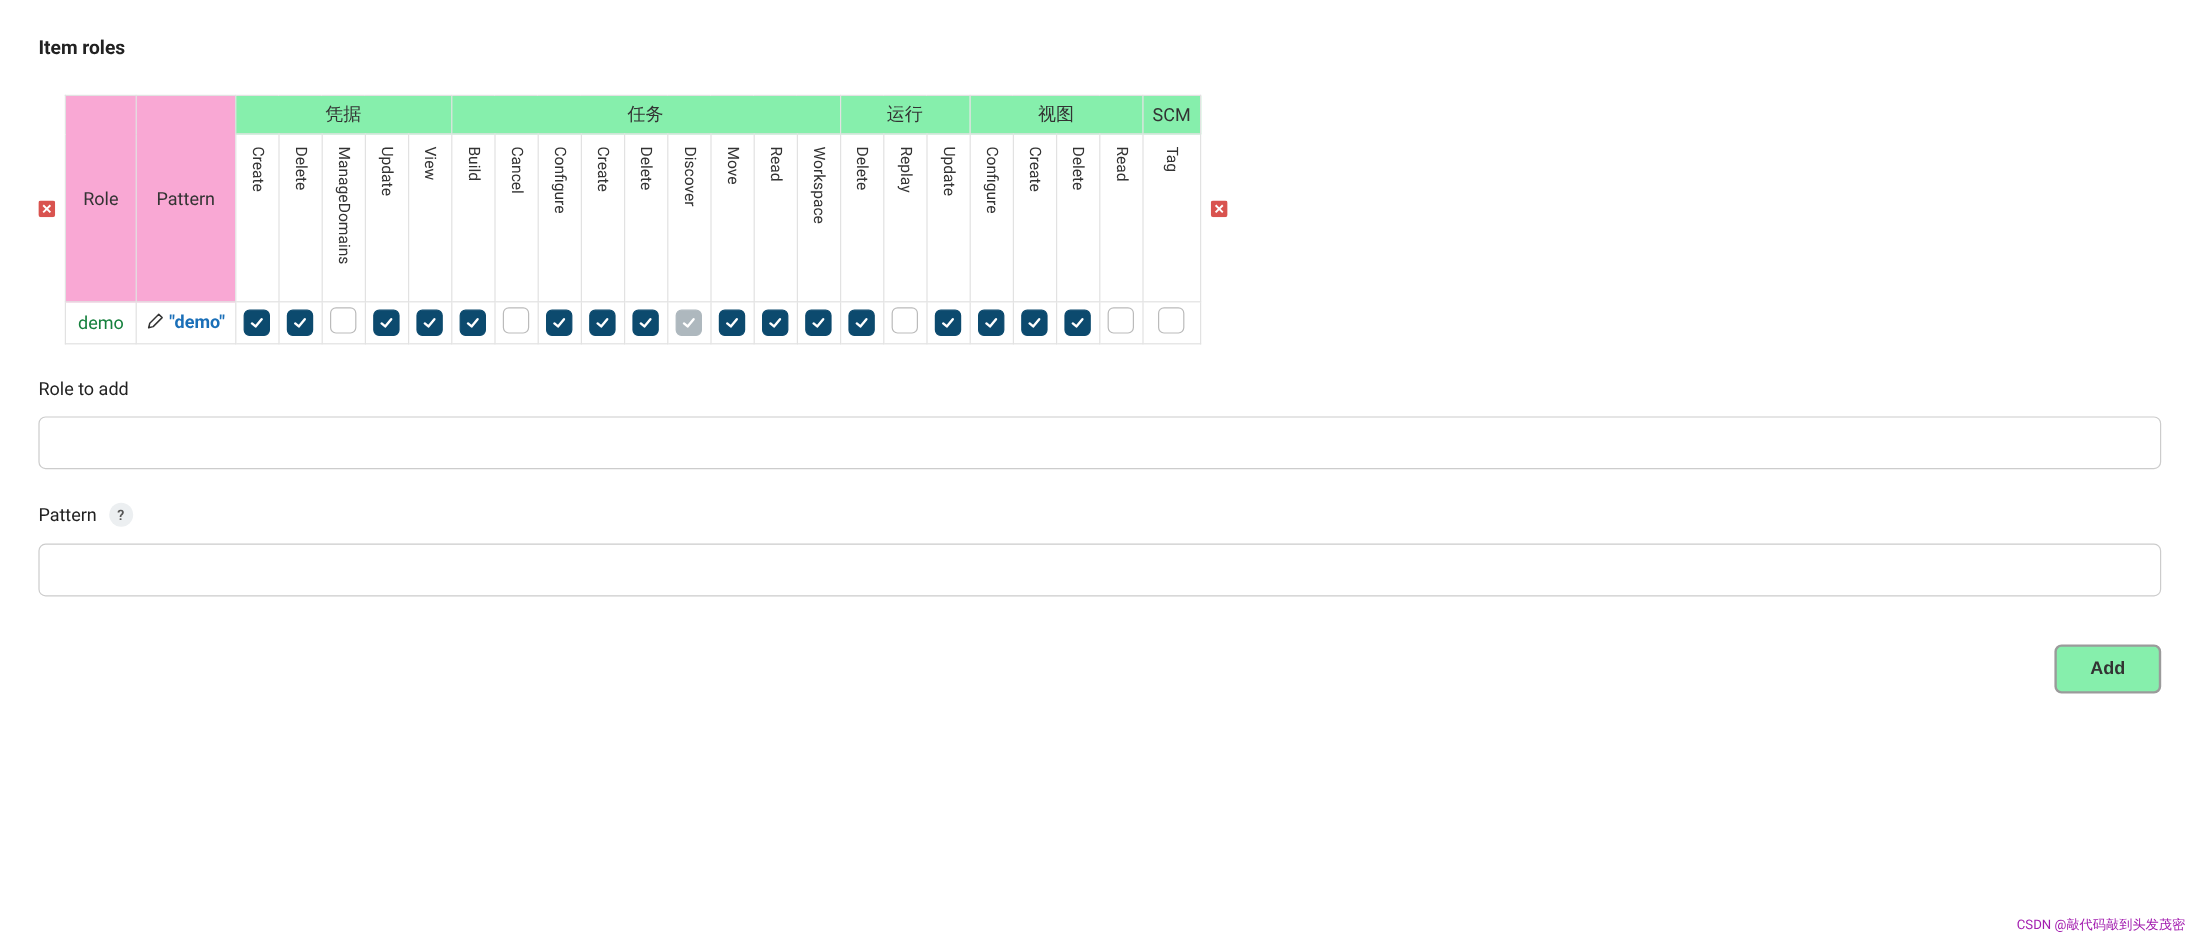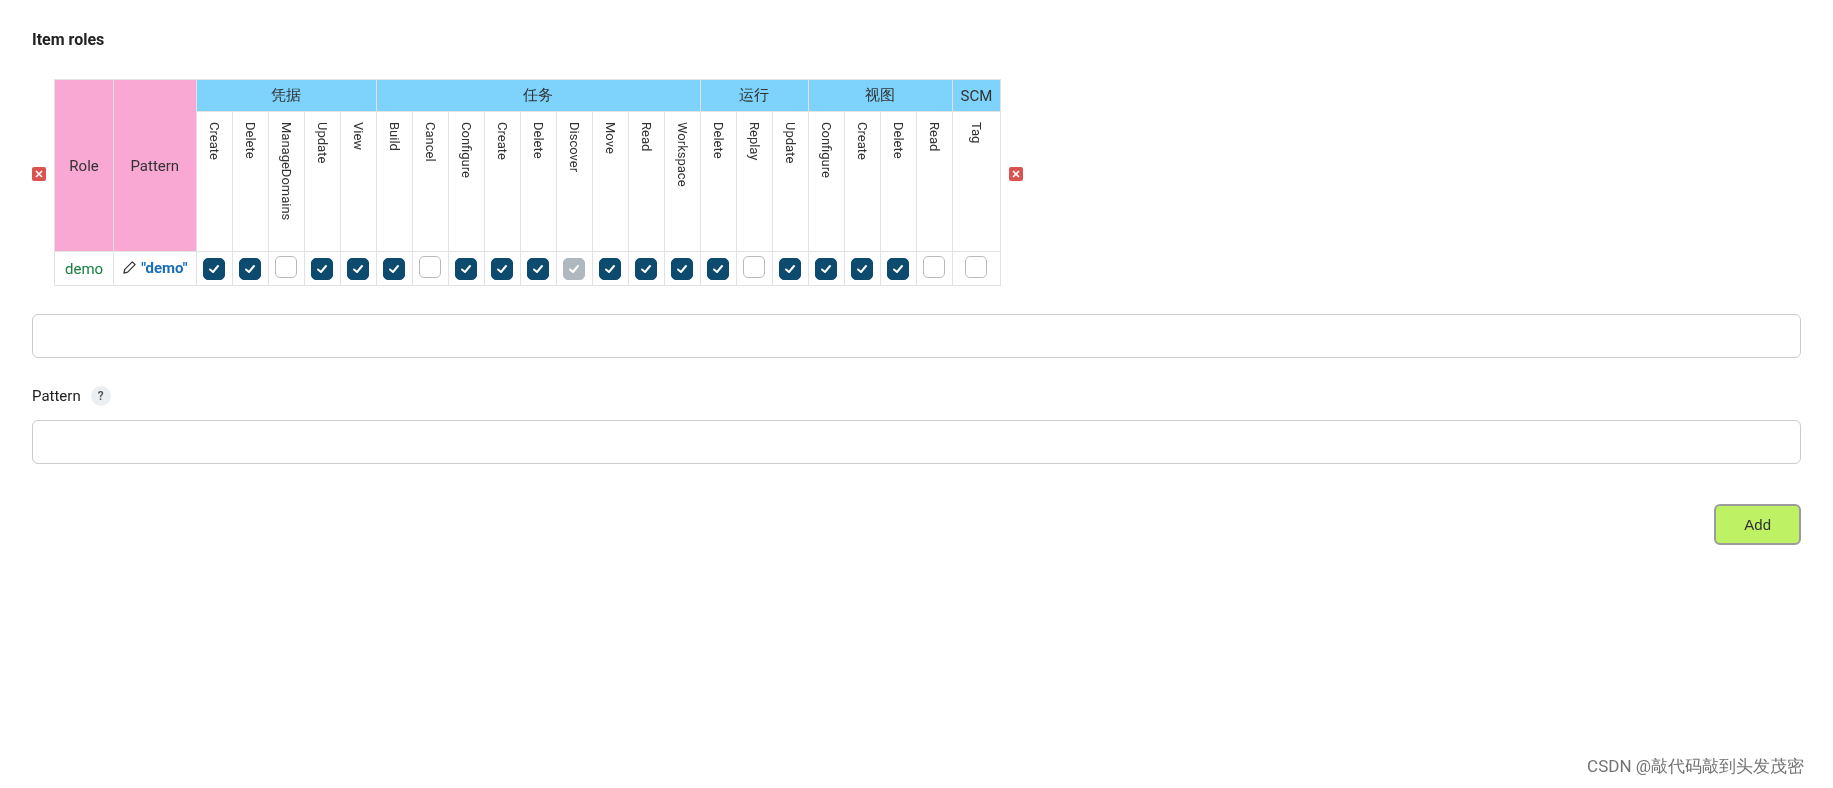--- a/index.html
+++ b/index.html
@@ -29,21 +29,21 @@
   table.roles th, table.roles td {
     border: 1px solid #e2e2e2;
     text-align: center;
     vertical-align: middle;
     font-weight: 400;
   }
   table.roles th.group-header {
     font-size: 15px;
     padding: 6px 8px;
     color: #333;
-    background: #7dd3fc;
+    background: #86efac;
   }
   table.roles th.col-perm {
     height: 140px;
     min-width: 36px;
     padding: 6px 4px;
     vertical-align: top;
   }
   table.roles th.col-perm .vtext {
     writing-mode: vertical-rl;
     text-orientation: mixed;
@@ -144,34 +144,34 @@
     font-size: 14px;
     background: #fff;
   }
   .button-row {
     display: flex;
     justify-content: flex-end;
     margin-top: 40px;
   }
   button.add-btn {
     border: 2px solid #9b9b9b;
-    background: #bef264;
-    color: #333;
-    font-weight: 400;
+    background: #86efac;
+    color: #333;
+    font-weight: 700;
     font-size: 15px;
     padding: 10px 28px;
     border-radius: 6px;
     cursor: pointer;
   }
   .watermark {
     position: fixed;
     bottom: 10px;
-    right: 29px;
-    font-size: 17px;
-    color: #737373;
+    right: 12px;
+    font-size: 11px;
+    color: #a21caf;
     pointer-events: none;
   }
 </style>
 </head>
 <body>
 
 <h2 class="section-title">Item roles</h2>
 
 <div class="table-wrap">
   <span class="del-left">
@@ -319,20 +319,21 @@
 
   <span class="del-right">
     <svg class="del-icon" viewBox="0 0 14 14">
         <rect x="0" y="0" width="14" height="14" rx="2" fill="#d9534f"></rect>
         <path d="M4 4 L10 10 M10 4 L4 10" stroke="#fff" stroke-width="1.6"></path>
       </svg>
   </span>
 </div>
 
 <div class="field-block">
+  <div class="field-label">Role to add</div>
   <input type="text" class="text-field" value="" style="">
 </div>
 
 <div class="field-block">
   <div class="field-label">
     <span>Pattern</span>
     <span class="help-badge">?</span>
   </div>
   <input type="text" class="text-field" value="" style="">
 </div>

